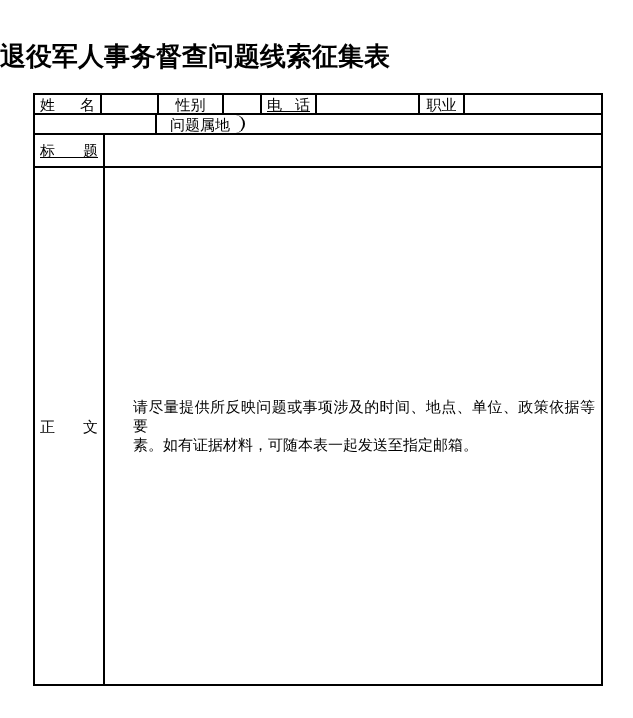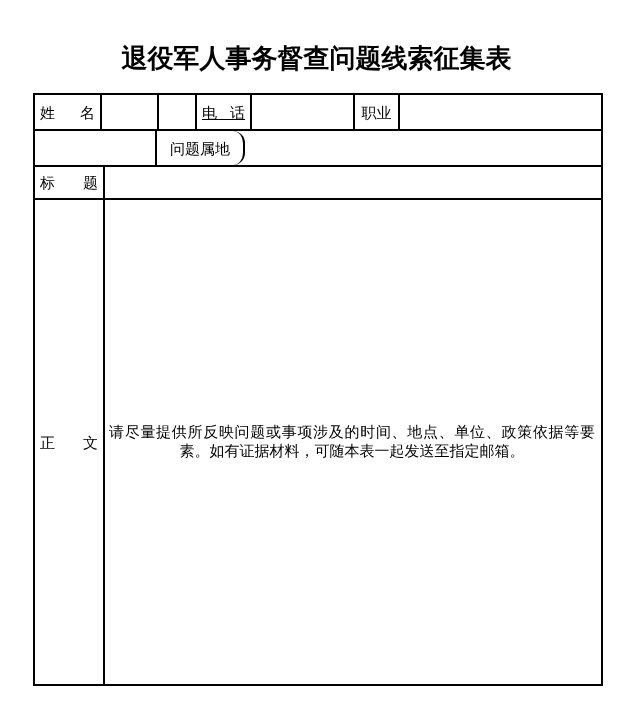--- a/index.html
+++ b/index.html
@@ -6,41 +6,41 @@
   html,body { width:633px; height:718px; background:#ffffff; }
   body {
     font-family:"Liberation Sans", sans-serif;
     color:#000;
     overflow:hidden;
   }
   .doc-title {
     margin-top:42px;
     height:32px;
     line-height:32px;
-    text-align:center;
+    text-align:left;
     font-size:26px;
     font-weight:bold;
-    font-family:Liberation Sans, sans-serif;
+    font-family:Liberation Mono, monospace;
   }
   .form-table {
     margin:19px 0 0 33px;
     width:570px;
     height:593px;
     border:2px solid #000;
     display:flex;
     flex-direction:column;
     background:#fff;
   }
   .row {
     display:flex;
     border-bottom:2px solid #000;
     flex:0 0 auto;
   }
-  .row.r1, .row.r2 { height:36px; }
-  .row.r3 { height:33px; }
+  .row.r1, .row.r2 { height:20px; }
+  .row.r3 { height:33px;text-decoration:underline; }
   .row.r4 { flex:1 1 auto; border-bottom:none; }
   .cell {
     border-right:2px solid #000;
     display:flex;
     align-items:center;
     justify-content:center;
     font-size:15px;
     line-height:1;
     overflow:hidden;
     flex:0 0 auto;
@@ -64,39 +64,43 @@
     text-align-last:justify;
   }
   .body-cell {
     flex-direction:column;
     justify-content:center;
     align-items:stretch;
     padding:0 6px 0 4px;
     font-family:"Liberation Serif", serif;
     font-size:15px;
     line-height:19px;
+    margin-left:24px;
   }
   .body-line-just {
     text-align:justify;
     text-align-last:justify;
   }
-  .body-line-left { text-align:center; }
+  .body-line-left { text-align:left; }
 </style>
 </head>
 <body>
 
 <div class="doc-title">退役军人事务督查问题线索征集表</div>
 
 <div class="form-table">
 
   <div class="row r1">
     <div class="cell w67 spread">
       <span class="txt">姓名</span>
     </div>
     <div class="cell w57"></div>
+    <div class="cell w65">
+      <span class="txt-c">性别</span>
+    </div>
     <div class="cell w38"></div>
     <div class="cell w55 spread">
       <span class="txt">电话</span>
     </div>
     <div class="cell w103"></div>
     <div class="cell w45">
       <span class="txt-c">职业</span>
     </div>
     <div class="cell last"></div>
   </div>

